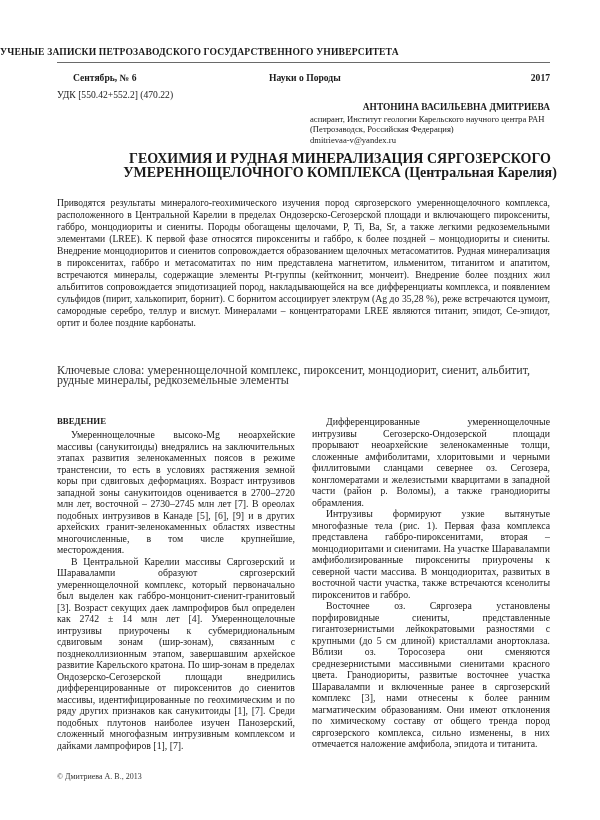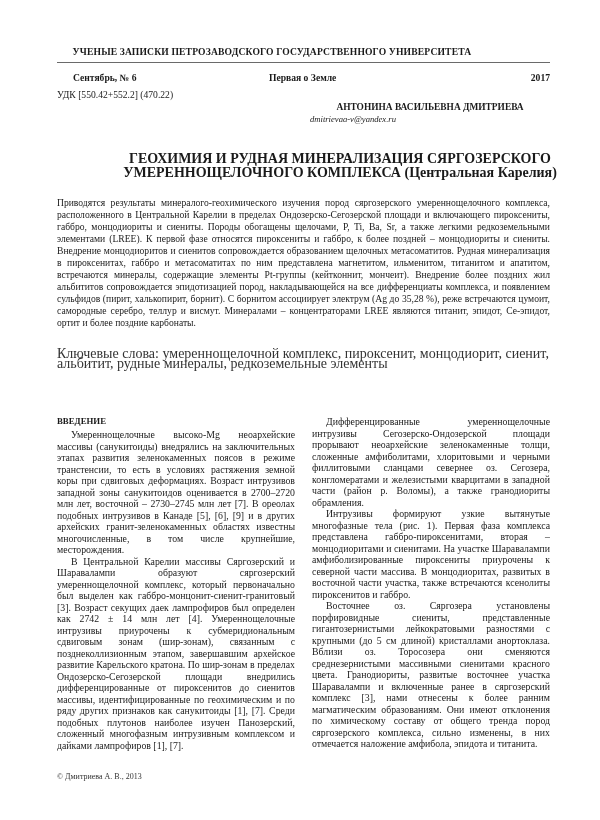--- a/index.html
+++ b/index.html
@@ -13,21 +13,21 @@
       position: relative;
       overflow: hidden;
       font-family: "Liberation Serif", "DejaVu Serif", serif;
       color: #1a1a1a;
     }
     .journal-title {
       position: absolute;
       top: 46px;
       left: 0;
       width: 544px;
-      text-align: center;
+      text-align: left;
       font-weight: bold;
       font-size: 9.6px;
       letter-spacing: 0.15px;
     }
     .rule {
       position: absolute;
       top: 62px;
       left: 57px;
       width: 493px;
       height: 1px;
@@ -52,26 +52,26 @@
     }
     .author-block {
       position: absolute;
       top: 102px;
       left: 310px;
       width: 240px;
       font-size: 8.6px;
       line-height: 10.6px;
     }
     .author-name {
-      text-align: center;
+      text-align: right;
       font-weight: bold;
       font-size: 9.4px;
       margin-bottom: 1px;
     }
-    .author-email { font-style: italic; }
+    .author-email { }
     .article-title {
       position: absolute;
       top: 152px;
       left: 0;
       width: 600px;
       text-align: center;
       font-weight: bold;
       font-size: 14px;
       line-height: 14px;
       margin-left: 40px;
@@ -81,24 +81,24 @@
       top: 197px;
       left: 57px;
       width: 493px;
       font-size: 9.6px;
       line-height: 12px;
       text-align: justify;
       margin: 0;
     }
     .keywords {
       position: absolute;
-      top: 349px;
+      top: 366px;
       left: 57px;
       width: 493px;
-      font-size: 14px;
+      font-size: 12px;
       line-height: 9.8px;
       color: #333;
       margin: 0;
     }
     .col {
       position: absolute;
       top: 416px;
       width: 238px;
       font-size: 9.8px;
       line-height: 11.5px;
@@ -125,28 +125,29 @@
     }
   </style>
 </head>
 <body>
 
 <div class="journal-title">УЧЕНЫЕ ЗАПИСКИ ПЕТРОЗАВОДСКОГО ГОСУДАРСТВЕННОГО УНИВЕРСИТЕТА</div>
 <div class="rule"></div>
 
 <div class="issue-row">
   <span class="left">Сентябрь, № 6</span>
-  <span class="center">Первая о Земле</span>
+  <span class="center">Науки о Породы</span>
   <span class="right">2017</span>
 </div>
 
 <div class="udk">УДК [550.42+552.2] (470.22)</div>
 
 <div class="author-block">
   <div class="author-name">АНТОНИНА ВАСИЛЬЕВНА ДМИТРИЕВА</div>
+  <div>аспирант, Институт геологии Карельского научного центра РАН (Петрозаводск, Российская Федерация)</div>
   <div class="author-email">dmitrievaa-v@yandex.ru</div>
 </div>
 
 <div class="article-title">
   <div>ГЕОХИМИЯ И РУДНАЯ МИНЕРАЛИЗАЦИЯ СЯРГОЗЕРСКОГО</div>
   <div>УМЕРЕННОЩЕЛОЧНОГО КОМПЛЕКСА (Центральная Карелия)</div>
 </div>
 
 <p class="abstract">Приводятся результаты минералого-геохимического изучения пород сяргозерского умереннощелочного комплекса, расположенного в Центральной Карелии в пределах Ондозерско-Сегозерской площади и включающего пироксениты, габбро, монцодиориты и сиениты. Породы обогащены щелочами, P, Ti, Ba, Sr, а также легкими редкоземельными элементами (LREE). К первой фазе относятся пироксениты и габбро, к более поздней – монцодиориты и сиениты. Внедрение монцодиоритов и сиенитов сопровождается образованием щелочных метасоматитов. Рудная минерализация в пироксенитах, габбро и метасоматитах по ним представлена магнетитом, ильменитом, титанитом и апатитом, встречаются минералы, содержащие элементы Pt-группы (кейтконнит, мончеит). Внедрение более поздних жил альбититов сопровождается эпидотизацией пород, накладывающейся на все дифференциаты комплекса, и появлением сульфидов (пирит, халькопирит, борнит). С борнитом ассоциирует электрум (Ag до 35,28 %), реже встречаются цумоит, самородные серебро, теллур и висмут. Минералами – концентраторами LREE являются титанит, эпидот, Се-эпидот, ортит и более поздние карбонаты.</p>
 <p class="keywords">Ключевые слова: умереннощелочной комплекс, пироксенит, монцодиорит, сиенит, альбитит, рудные минералы, редкоземельные элементы</p>

